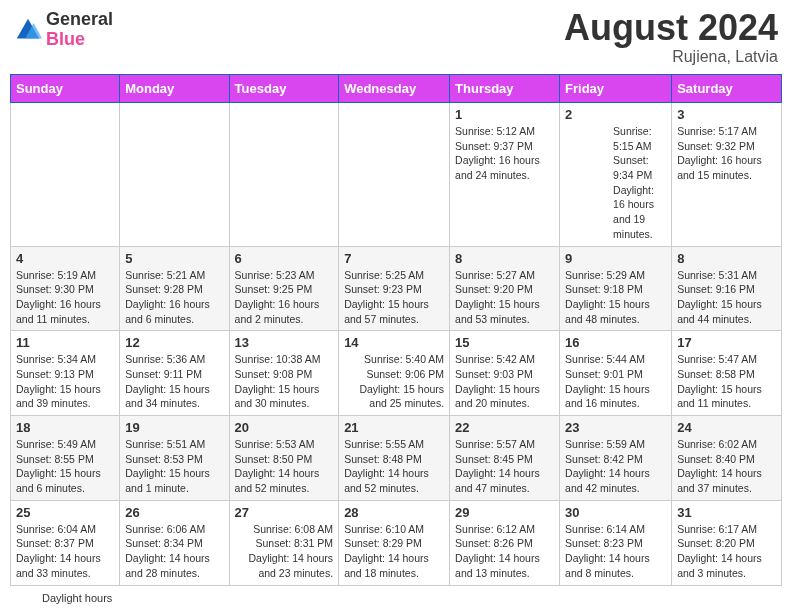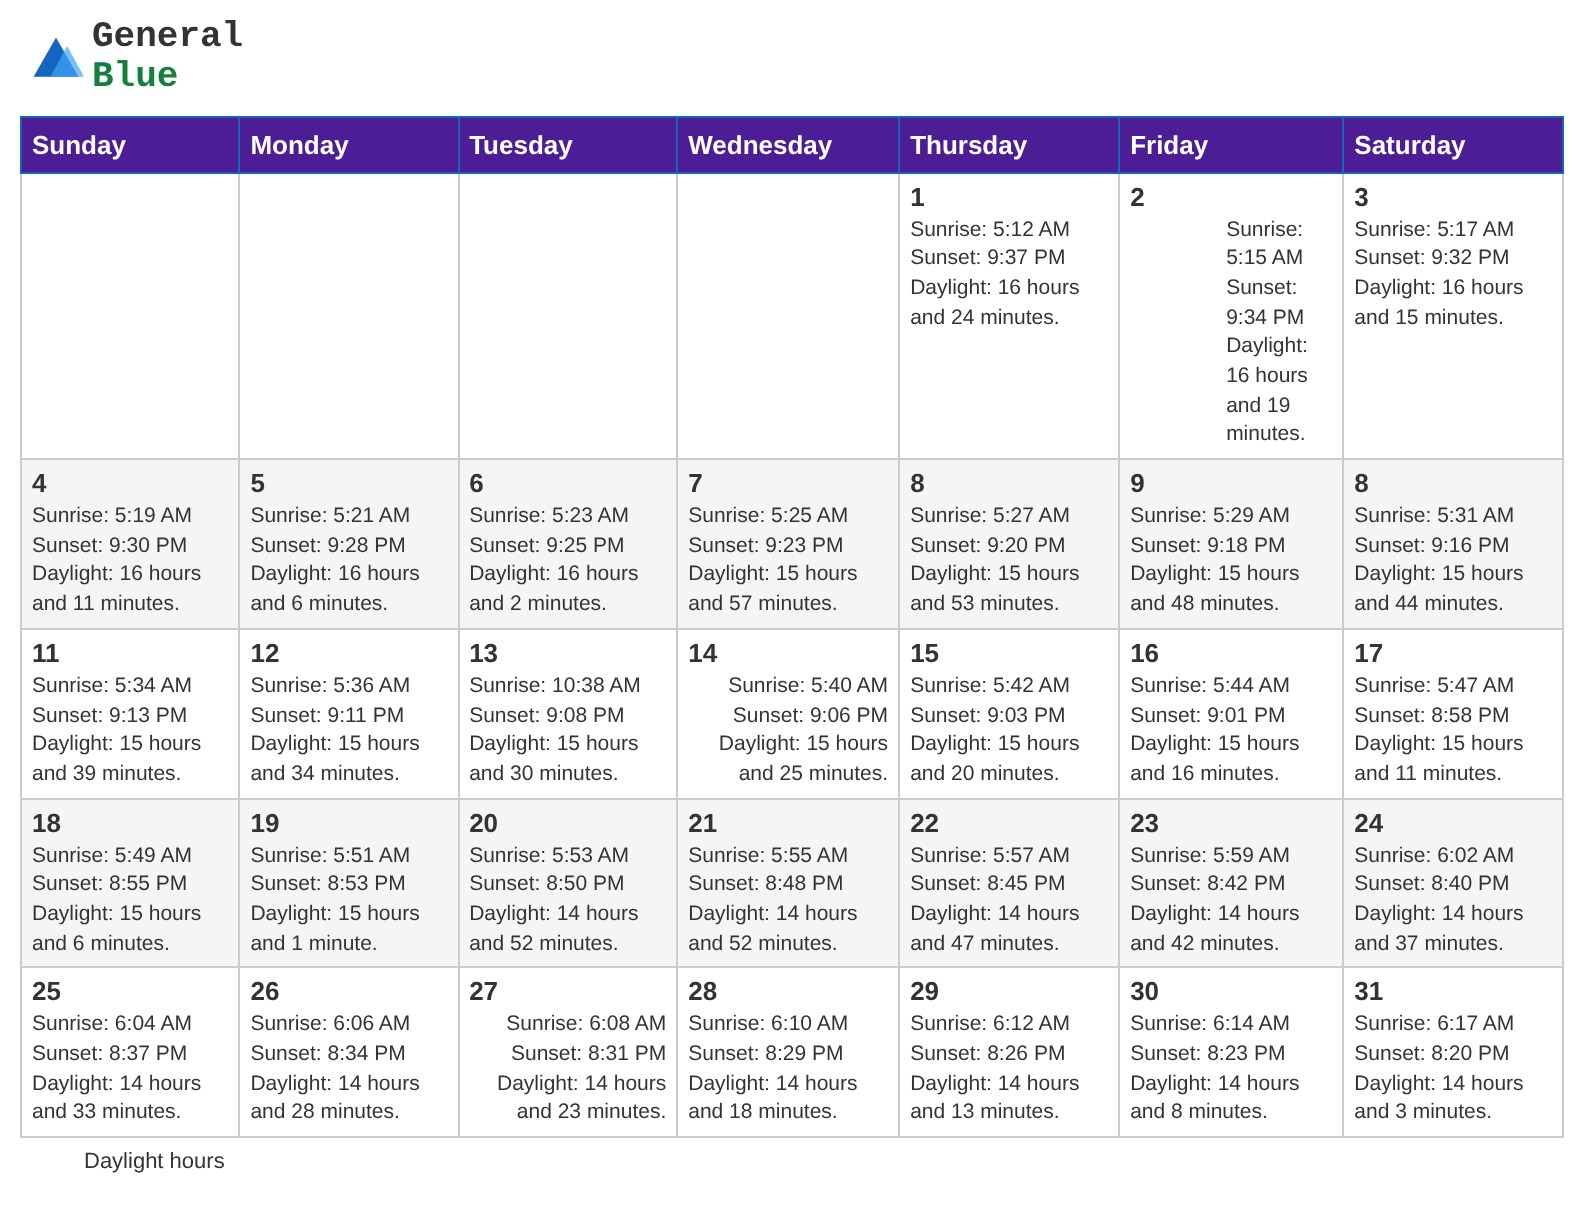--- a/index.html
+++ b/index.html
@@ -9,34 +9,33 @@
       width: 792px;
       min-height: 612px;
       padding: 10px;
     }
     .header-area {
       display: flex;
       justify-content: space-between;
       align-items: flex-start;
       margin-bottom: 8px;
       padding: 0 4px;
-      font-family: Liberation Mono, monospace;
     }
     .logo {
       display: flex;
       align-items: center;
       gap: 4px;
     }
     .logo-text {
       font-size: 18px;
       font-weight: bold;
       line-height: 1.1;
     }
     .logo-general { color: #333; }
-    .logo-blue { color: #15803d; }
+    .logo-blue { color: #ec4899; }
     .logo-icon {
       width: 28px;
       height: 28px;
     }
     .title-area {
       text-align: right;
     }
     .month-year {
       font-size: 36px;
       font-weight: bold;
@@ -47,21 +46,21 @@
       font-size: 16px;
       color: #555;
       margin-top: 2px;
     }
     table {
       width: 100%;
       border-collapse: collapse;
       font-size: 11px;
     }
     th {
-      background-color: #4c1d95;
+      background-color: #d946ef;
       color: #fff;
       text-align: left;
       padding: 6px 5px;
       font-size: 13px;
       font-weight: bold;
       border: 1px solid #1565c0;
     }
     td {
       border: 1px solid #ccc;
       vertical-align: top;
@@ -103,20 +102,24 @@
   <div class="logo">
     <svg class="logo-icon" viewBox="0 0 40 40">
       <polygon points="20,4 36,32 4,32" fill="#1565c0"></polygon>
       <polygon points="28,10 40,32 16,32" fill="#42a5f5" opacity="0.7"></polygon>
     </svg>
     <div class="logo-text">
       <span class="logo-general">General</span><br>
       <span class="logo-blue">Blue</span>
     </div>
   </div>
+  <div class="title-area">
+    <div class="month-year">August 2024</div>
+    <div class="location">Rujiena, Latvia</div>
+  </div>
 </div>
 
 <table>
   <thead>
     <tr>
     <th>Sunday</th>
         <th>Monday</th>
         <th>Tuesday</th>
         <th>Wednesday</th>
         <th>Thursday</th>

